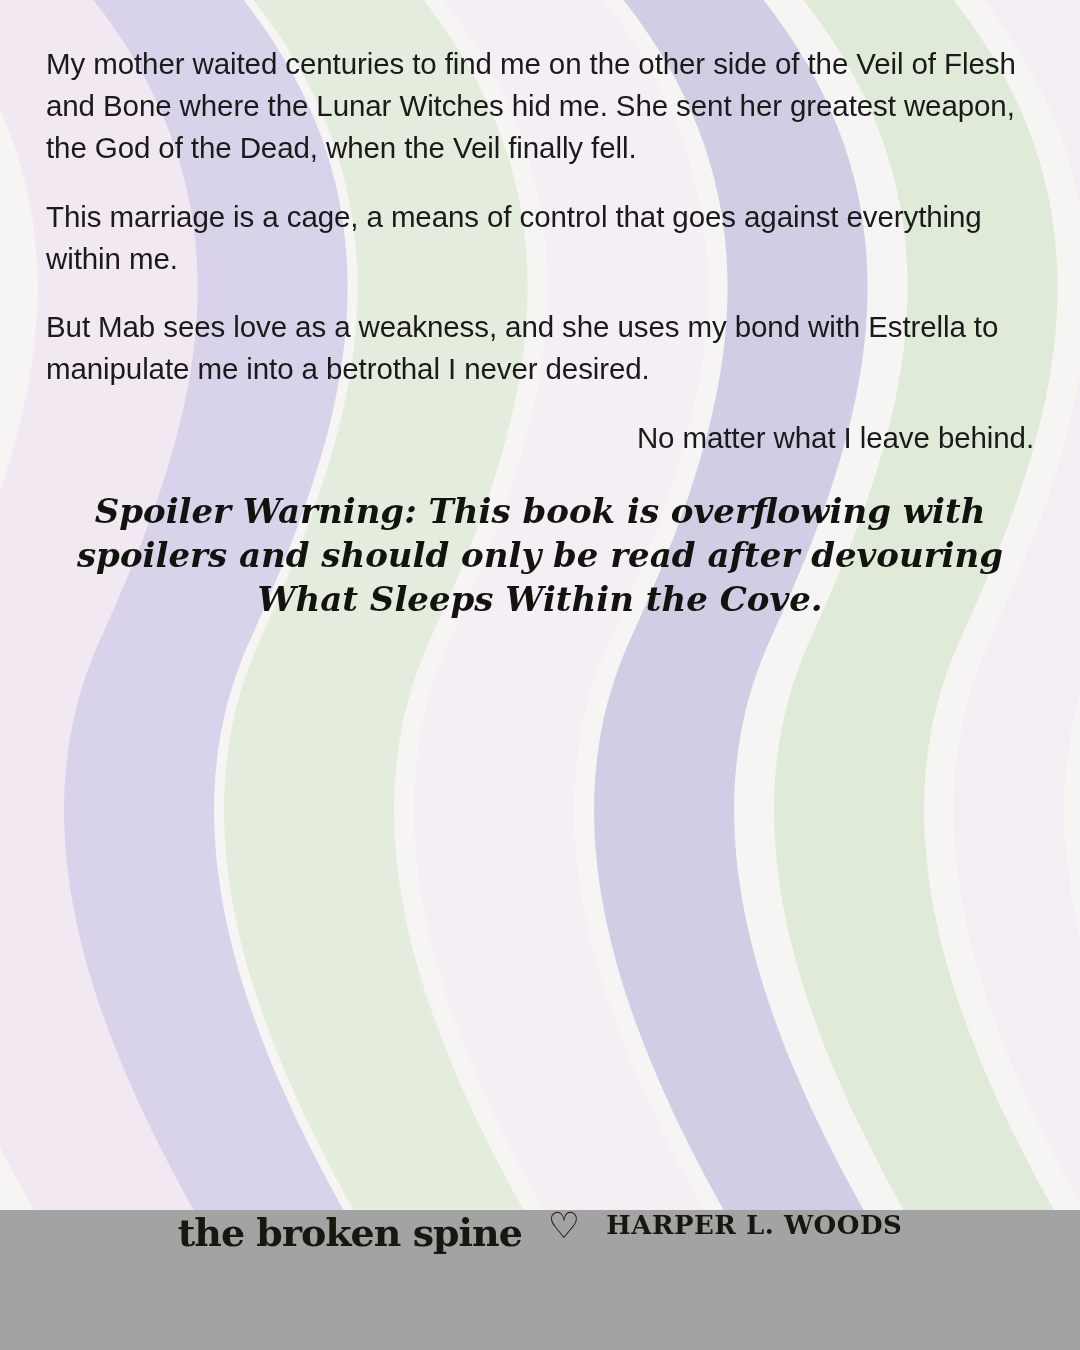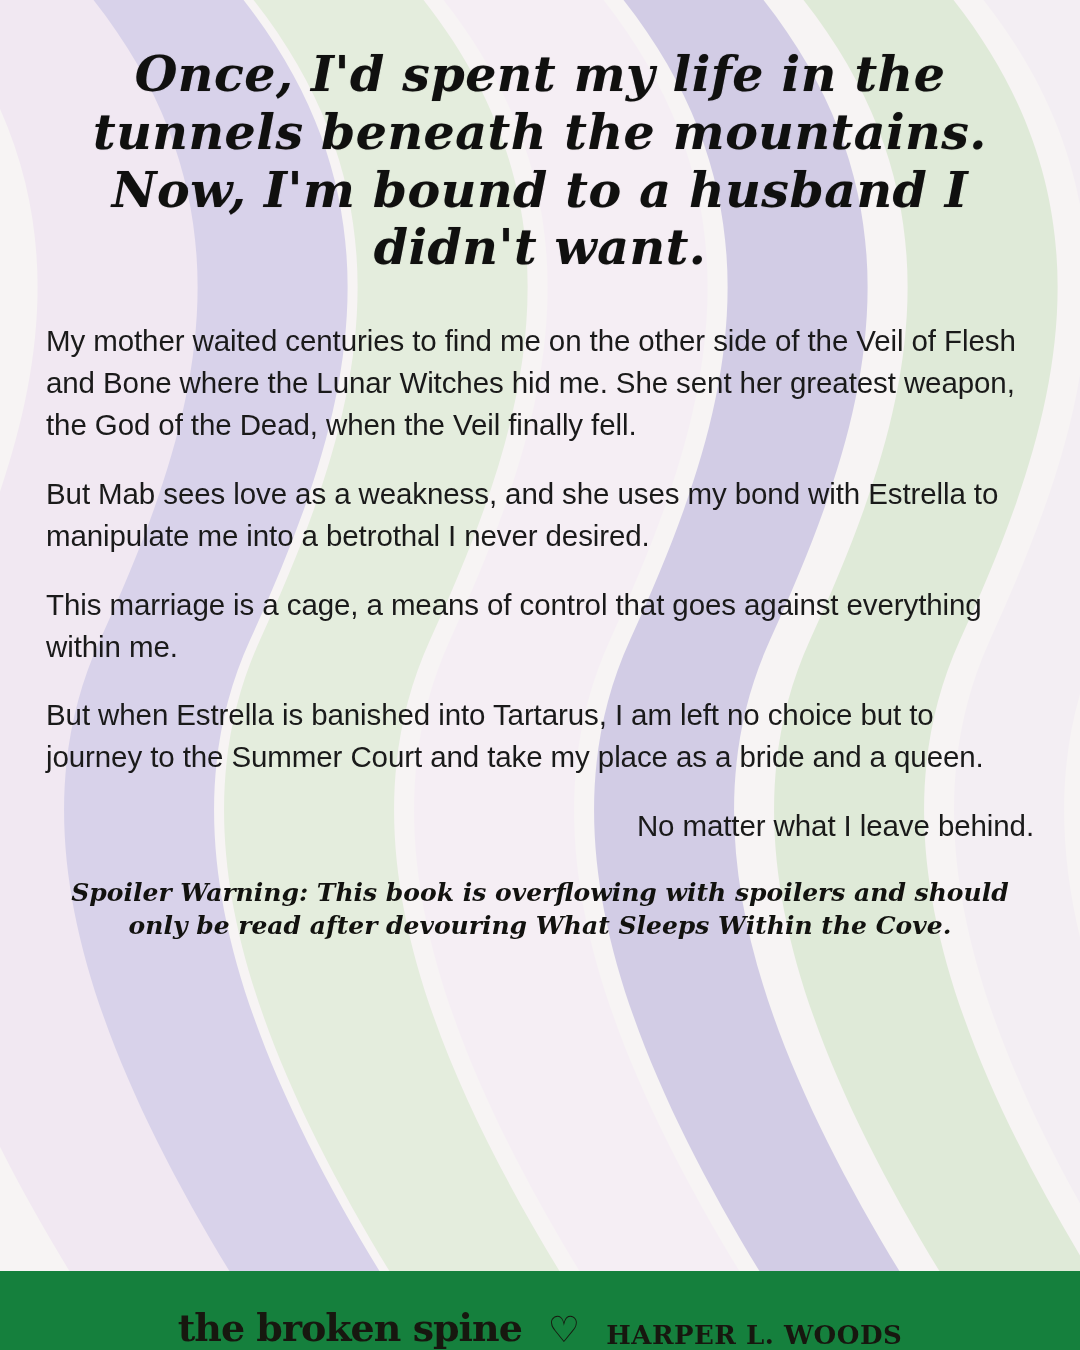--- a/index.html
+++ b/index.html
@@ -60,33 +60,33 @@
   .body-block p { margin-bottom:27px; }
   .body-block p:last-child { margin-bottom:0;text-align:right; }
 
   .spoiler {
     margin-top:30px;
     padding:0 66px;
     text-align:center;
     font-family:"DejaVu Serif", serif;
     font-style:italic;
     font-weight:700;
-    font-size:25px;
+    font-size:34px;
     line-height:1.3;
     color:#12120f;
   }
 
   
   .footer {
     position:absolute;
     left:0; right:0; bottom:0;
-    height:79px;
-    background:#15803d;
+    height:140px;
+    background:#a3a3a3;
     display:flex;
-    align-items:flex-end;
+    align-items:flex-start;
     justify-content:center;
     gap:26px;
     z-index:3;
   }
   .footer-brand {
     font-family:"DejaVu Serif", serif;
     font-weight:700;
     font-size:38px;
     letter-spacing:-1px;
     color:#17170f;
@@ -120,27 +120,25 @@
       <path d="M390,-60 C 630,180 550,420 450,640 C 350,860 470,1120 670,1410 L 830,1410 C 630,1120 510,860 610,640 C 710,420 790,180 550,-60 Z" fill="#f3e7f5"></path>
       <path d="M570,-60 C 810,180 730,420 630,640 C 530,860 650,1120 850,1410 L 990,1410 C 790,1120 670,860 770,640 C 870,420 950,180 710,-60 Z" fill="#aaa0d6"></path>
       <path d="M750,-60 C 990,180 910,420 810,640 C 710,860 830,1120 1030,1410 L 1180,1410 C 980,1120 860,860 960,640 C 1060,420 1140,180 900,-60 Z" fill="#c5ddba"></path>
       <path d="M930,-60 C 1170,180 1090,420 990,640 C 890,860 1010,1120 1210,1410 L 1320,1410 C 1120,1120 1000,860 1100,640 C 1200,420 1280,180 1040,-60 Z" fill="#efe6f3"></path>
     </g>
     <rect x="0" y="0" width="1080" height="1350" fill="#f8f5f3" opacity="0.52"></rect>
   </svg>
 
   <div id="content">
 
-    <div class="headline">Once, I'd spent my life in the tunnels beneath the mountains. Now, I'm bound to a husband I didn't want.</div>
 
     <div class="body-block">
       <p>My mother waited centuries to find me on the other side of the Veil of Flesh and Bone where the Lunar Witches hid me. She sent her greatest weapon, the God of the Dead, when the Veil finally fell.</p>
+      <p>This marriage is a cage, a means of control that goes against everything within me.</p>
       <p>But Mab sees love as a weakness, and she uses my bond with Estrella to manipulate me into a betrothal I never desired.</p>
-      <p>This marriage is a cage, a means of control that goes against everything within me.</p>
-      <p>But when Estrella is banished into Tartarus, I am left no choice but to journey to the Summer Court and take my place as a bride and a queen.</p>
       <p>No matter what I leave behind.</p>
     </div>
 
     <div class="spoiler">Spoiler Warning: This book is overflowing with spoilers and should only be read after devouring What Sleeps Within the Cove.</div>
   </div>
 
   <div class="footer">
     <span class="footer-brand">the broken spine</span>
     <span class="footer-heart">♡</span>
     <span class="footer-author">HARPER L. WOODS</span>

